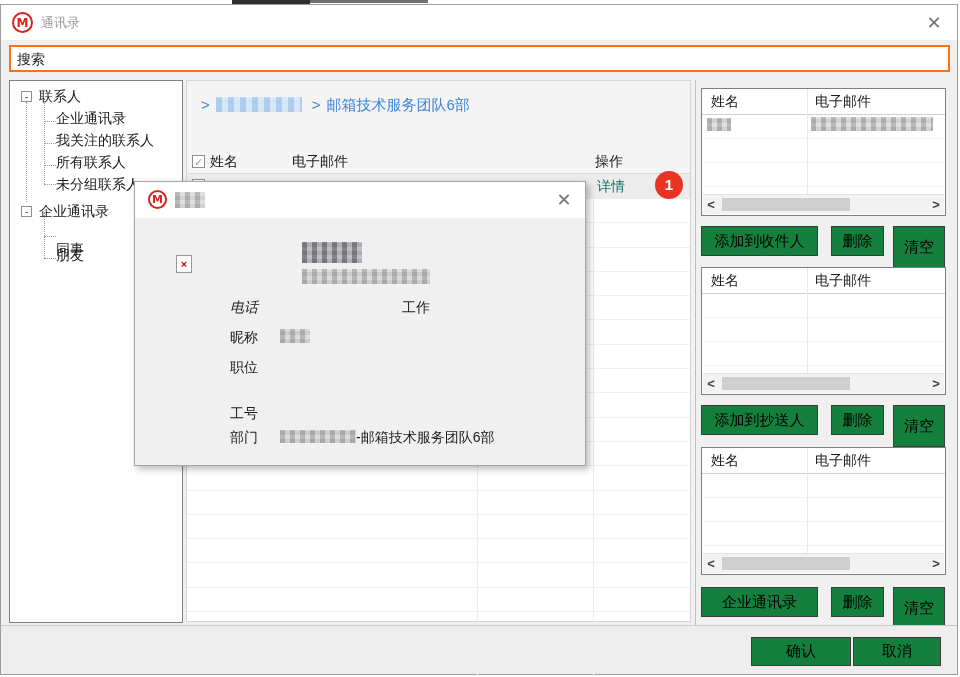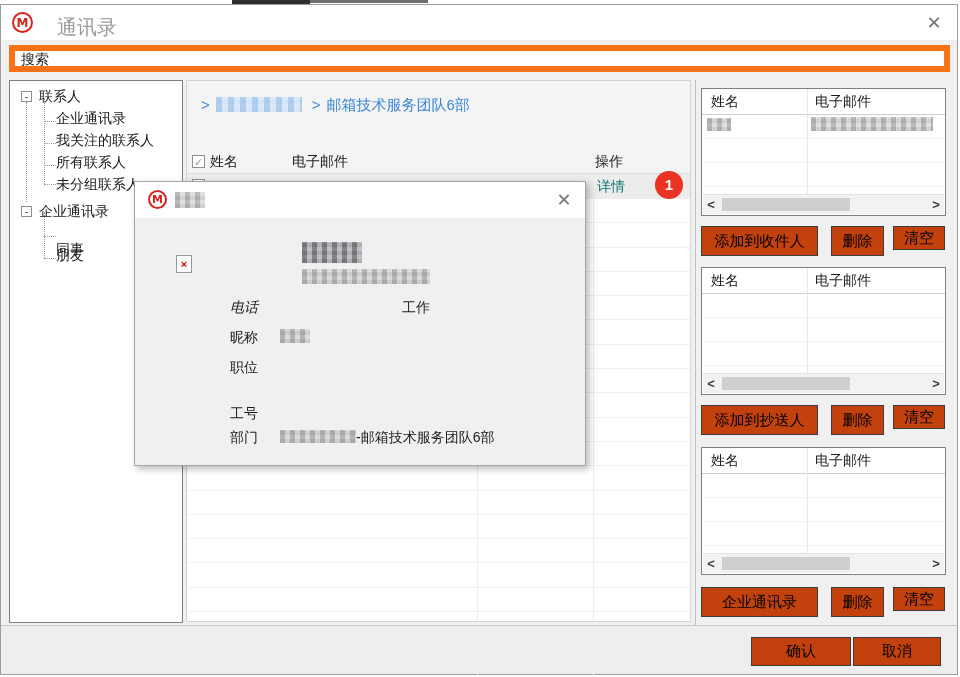--- a/index.html
+++ b/index.html
@@ -11,25 +11,25 @@
     font-family:"Liberation Sans","DejaVu Sans",sans-serif;color:#1a1a1a;}
   .abs{position:absolute;}
   
   #bg-smudge1{left:232px;top:0;width:78px;height:4px;background:#2f2f2f;}
   #bg-smudge2{left:310px;top:0;width:118px;height:3px;background:#6f6f6f;}
   #window{left:0;top:4px;width:958px;height:671px;border:1px solid var(--win-border);background:#f0f0f0;}
   #titlebar{left:0;top:0;width:956px;height:36px;background:#ffffff;border-bottom:1px solid #ececec;}
   .mlogo{border-radius:50%;background:#fff;border:2px solid var(--logo-red);color:var(--logo-red);
     font-weight:bold;text-align:center;font-family:"DejaVu Sans",sans-serif;}
   #win-logo{left:11px;top:7px;width:21px;height:21px;font-size:12px;line-height:18px;}
-  #win-title{left:40px;top:9px;font-size:20px;color:#9a9a9a;margin-left:16px;}
+  #win-title{left:40px;top:9px;font-size:13px;color:#9a9a9a;}
   .close-x{color:#777;font-size:18px;line-height:24px;text-align:center;width:26px;height:24px;cursor:default;}
   #win-close{left:920px;top:6px;}
   
-  #search{left:8px;top:40px;width:941px;height:27px;border:6px solid #f97316;background:#fff;
+  #search{left:8px;top:40px;width:941px;height:27px;border:2px solid #f97316;background:#fff;
     font-size:14px;color:#222;padding:0 6px;font-family:inherit;}
   #search::placeholder{color:#222;opacity:1;}
   
   #tree-panel{left:8px;top:75px;width:174px;height:543px;background:#fff;border:1px solid var(--panel-border);}
   .tree-item{position:absolute;font-size:14px;white-space:nowrap;cursor:default;}
   .expander{position:absolute;width:11px;height:11px;border:1px solid #8f8f8f;background:#fff;
     font-size:11px;line-height:8px;text-align:center;color:#444;}
   .dotline-v{position:absolute;border-left:1px dotted #9a9a9a;width:0;}
   .dotline-h{position:absolute;border-top:1px dotted #9a9a9a;height:0;}
   
@@ -70,25 +70,25 @@
   .rtable .hdr .h2{position:absolute;left:113px;top:4px;}
   .rtable .vline{position:absolute;left:105px;top:0;width:1px;height:106px;background:#e8e8e8;}
   .rtable .rows{position:absolute;left:0;top:26px;width:100%;height:80px;
     background:repeating-linear-gradient(180deg, transparent 0 23px, #f1f1f1 23px 24px);}
   .hscroll{position:absolute;left:1px;bottom:1px;width:241px;height:20px;background:#f2f2f2;border-top:1px solid #e3e3e3;}
   .hscroll .arr{position:absolute;top:0;width:16px;height:19px;font-size:13px;font-weight:bold;
     color:#3c3c3c;text-align:center;line-height:19px;cursor:pointer;}
   .hscroll .arr.left{left:0;}
   .hscroll .arr.right{right:0;}
   .hscroll .thumb{position:absolute;left:19px;top:3px;width:128px;height:13px;background:#cfcfcf;cursor:pointer;}
-  .btn{position:absolute;background:#c2410c;border:1px solid #3c3c3c;font-size:15px;color:#000;
+  .btn{position:absolute;background:#15803d;border:1px solid #3c3c3c;font-size:15px;color:#000;
     text-align:center;cursor:pointer;font-family:inherit;display:flex;align-items:center;justify-content:center;}
   .btn-add{left:700px;width:117px;height:30px;}
   .btn-del{left:830px;width:53px;height:30px;}
-  .btn-clr{left:892px;width:52px;height:24px;}
+  .btn-clr{left:892px;width:52px;height:42px;}
   #p1-name-blur{left:706px;top:113px;width:24px;height:13px;}
   #p1-email-blur{left:810px;top:112px;width:122px;height:14px;}
   
   #footer-line{left:0;top:620px;width:956px;height:1px;background:#c9c9c9;}
   #footer{left:0;top:621px;width:956px;height:48px;background:#eeeeee;}
   #btn-confirm{left:750px;top:632px;width:100px;height:29px;}
   #btn-cancel{left:852px;top:632px;width:88px;height:29px;}
   
   #modal{left:133px;top:176px;width:452px;height:285px;background:#f0f0f0;border:1px solid #a6a6a6;
     box-shadow:3px 3px 7px rgba(0,0,0,.28);z-index:50;}

